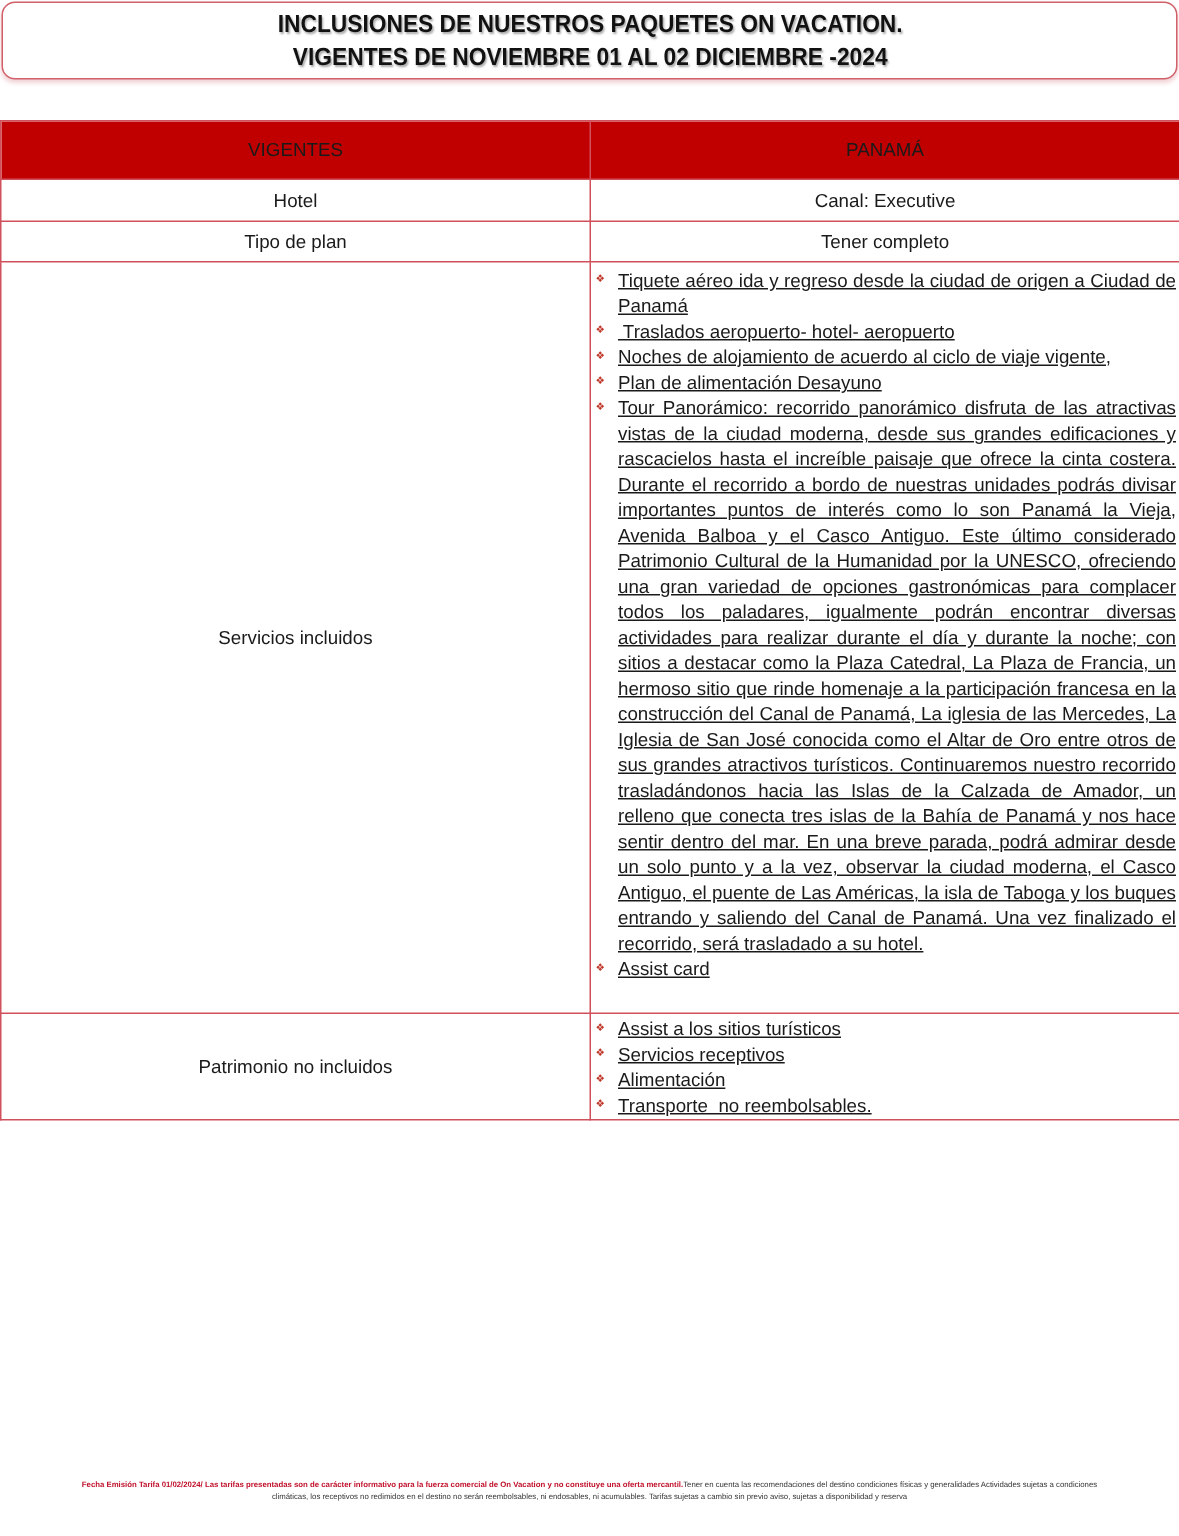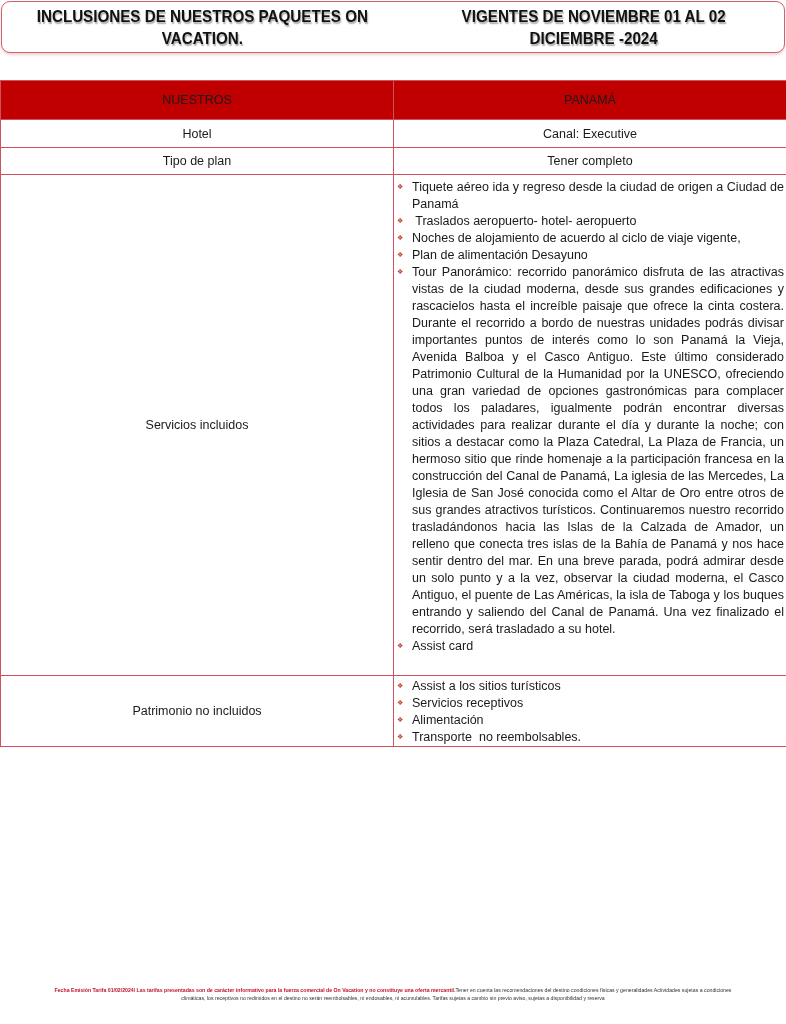--- a/index.html
+++ b/index.html
@@ -4,21 +4,21 @@
   <style>
     * { box-sizing: border-box; margin: 0; padding: 0; }
     html, body { width: 786px; height: 1024px; background: #ffffff; overflow: hidden; }
     body { position: relative; font-family: "Liberation Sans", "DejaVu Sans", sans-serif; color: #1a1a1a; }
 
     .title-box {
       position: absolute; left: 1px; top: 1px; width: 784px; height: 52px;
       border: 1.5px solid #d0606a; border-radius: 9px;
       background: #ffffff;
       box-shadow: 0 2px 3px rgba(200,80,90,0.25);
-      display: flex; align-items: center; justify-content: center;
+      display: flex; flex-direction: column; align-items: center; justify-content: center;
     }
     .title-line {
       font-family: "Liberation Sans", sans-serif; font-weight: bold; font-size: 16.5px;
       line-height: 22px; color: #111; letter-spacing: 0px; text-align: center;
       transform: scaleX(0.92);
       text-shadow: 1px 1.5px 1.5px rgba(0,0,0,0.35);
     }
 
     table.pkg {
       position: absolute; left: 0; top: 80px; width: 786px;
@@ -36,21 +36,21 @@
       background: #c00000; color: #ffffff; font-weight: normal;
       height: 39px; text-align: center; font-size: 13px;
       border-color: #e58a8a;
     }
     td.center { text-align: center; }
     tr.row-hotel td { height: 28px; }
     tr.row-plan td { height: 27px; text-align: center; }
     tr.row-incl td.label { height: 501px; }
     tr.row-noincl td { height: 69px; }
 
-    ul.bullets { list-style: none; padding: 5px 0 4px 0; }
+    ul.bullets { list-style: none; padding: 5px 0 4px 0; text-decoration: underline; }
     ul.bullets li {
       position: relative; padding-left: 18px; padding-right: 2px;
       font-size: 12.5px; line-height: 17px; text-align: justify;
     }
     ul.bullets li .bul {
       position: absolute; left: 3px; top: 5px; width: 6px; height: 6px;
       color: #c0392b; font-size: 7px; line-height: 6px;
     }
     ul.bullets.incl { padding-top: 4px; padding-bottom: 20px; }
     td.list-cell { vertical-align: top; padding: 0; }
@@ -73,21 +73,21 @@
   <div class="title-line">VIGENTES DE NOVIEMBRE 01 AL 02 DICIEMBRE -2024</div>
 </div>
 
 <table class="pkg">
   <colgroup>
       <col class="c1">
       <col class="c2">
     </colgroup>
   <tbody>
       <tr>
-    <th class="hdr">NUESTROS</th>
+    <th class="hdr">VIGENTES</th>
     <th class="hdr">PANAMÁ</th>
   </tr>
   <tr class="row-hotel">
     <td class="center">Hotel</td>
     <td class="center">Canal: Executive</td>
   </tr>
   <tr class="row-plan">
     <td class="center">Tipo de plan</td>
     <td class="center">Tener completo</td>
   </tr>

